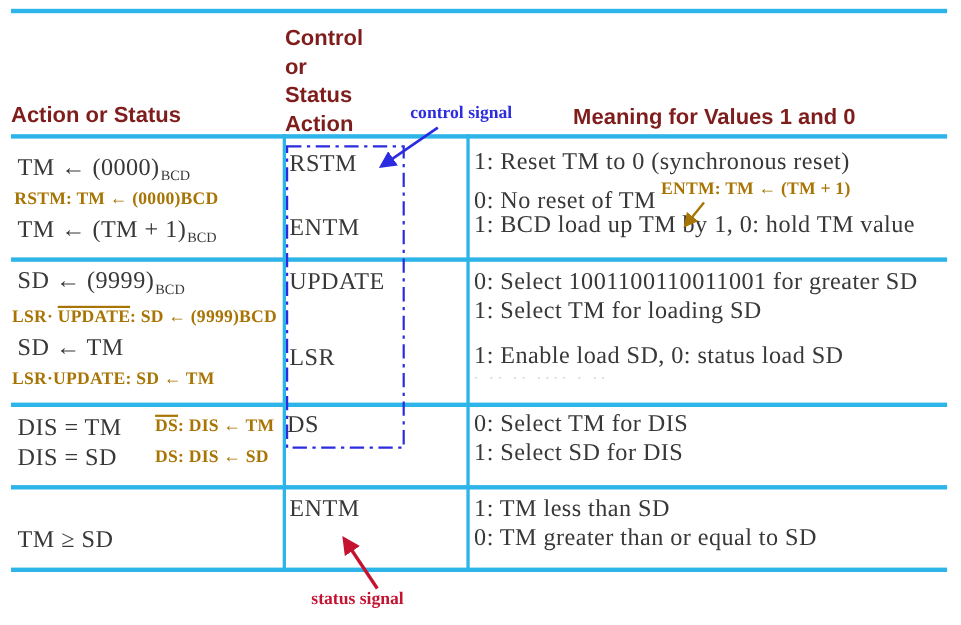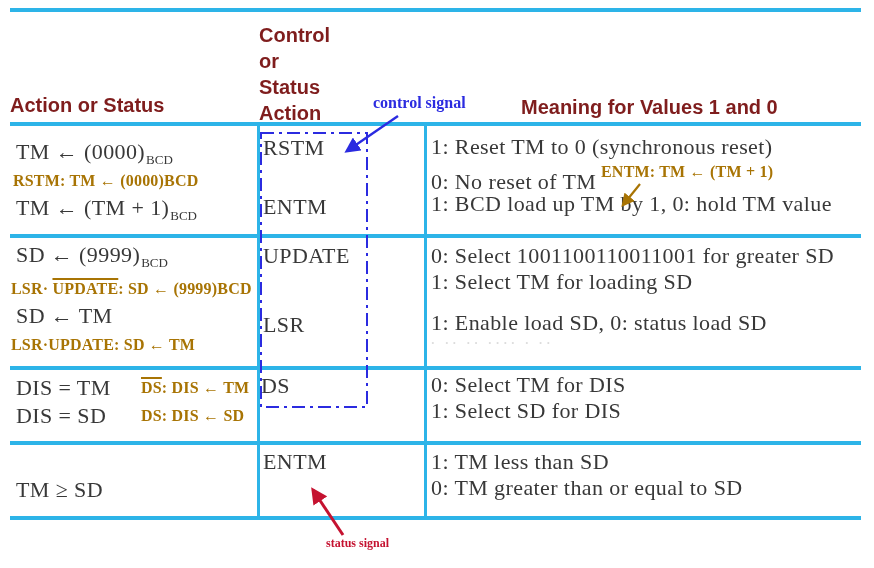--- a/index.html
+++ b/index.html
@@ -9,21 +9,21 @@
   }
   .hline{position:absolute;left:10px;width:851px;height:4px;background:#2db4e8;}
   .vline{position:absolute;width:3px;background:#2db4e8;top:122px;height:398px;}
   .sans{font-family:"Liberation Sans","DejaVu Sans",sans-serif;font-weight:bold;color:#7f1d1d;}
   .hdr{position:absolute;font-size:20px;line-height:24px;}
   .main{position:absolute;font-size:22px;line-height:24px;letter-spacing:0.4px;white-space:nowrap;}
   .sub{font-size:13px;position:relative;top:5px;margin-left:1px;letter-spacing:0;}
   .ann{position:absolute;font-size:16px;font-weight:bold;color:#a87404;white-space:nowrap;letter-spacing:0.2px;}
   .ov{text-decoration:overline;text-decoration-thickness:2px;}
   .bluetxt{position:absolute;font-size:16px;font-weight:bold;color:#2b2be0;white-space:nowrap;}
-  .redtxt{position:absolute;font-size:12px;font-weight:bold;color:#c51230;white-space:nowrap;margin-left:43px;}
+  .redtxt{position:absolute;font-size:16px;font-weight:bold;color:#c51230;white-space:nowrap;}
   .ghost{position:absolute;font-size:17px;color:#dcdcdc;letter-spacing:2px;white-space:nowrap;}
   svg{position:absolute;overflow:visible;}
 </style>
 </head>
 <body>
 
 <div id="canvas">
 
   <div class="hline" style="top:8px"></div>
   <div class="hline" style="top:122px"></div>

